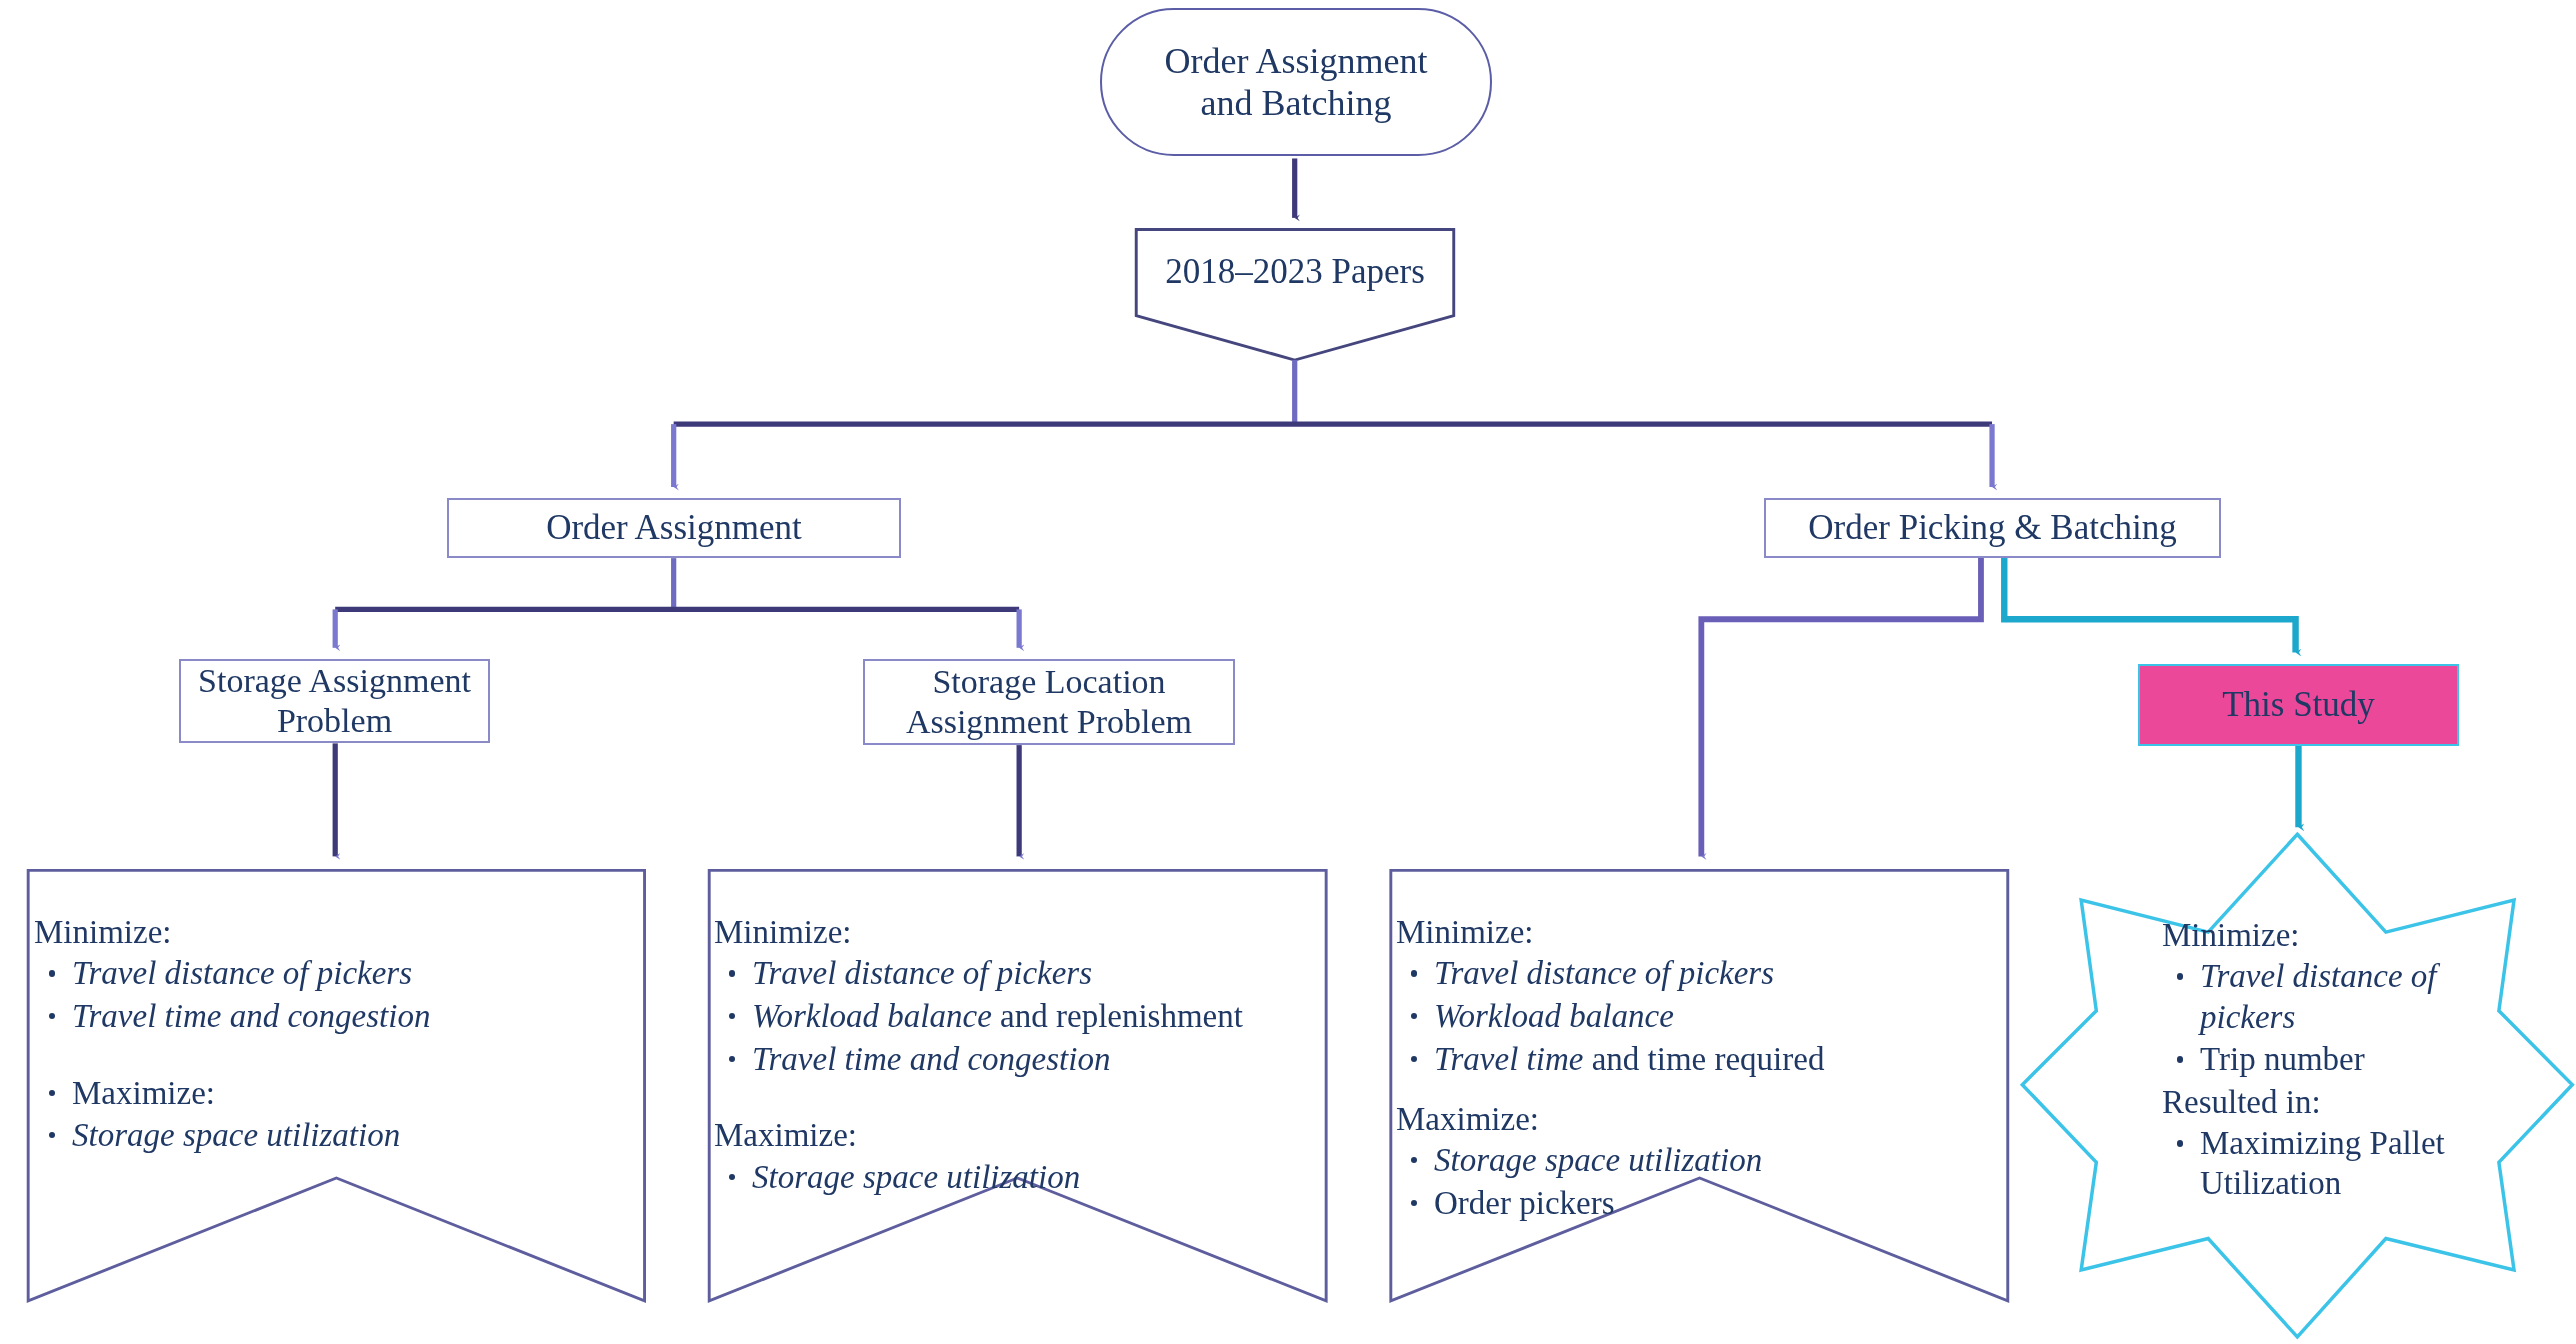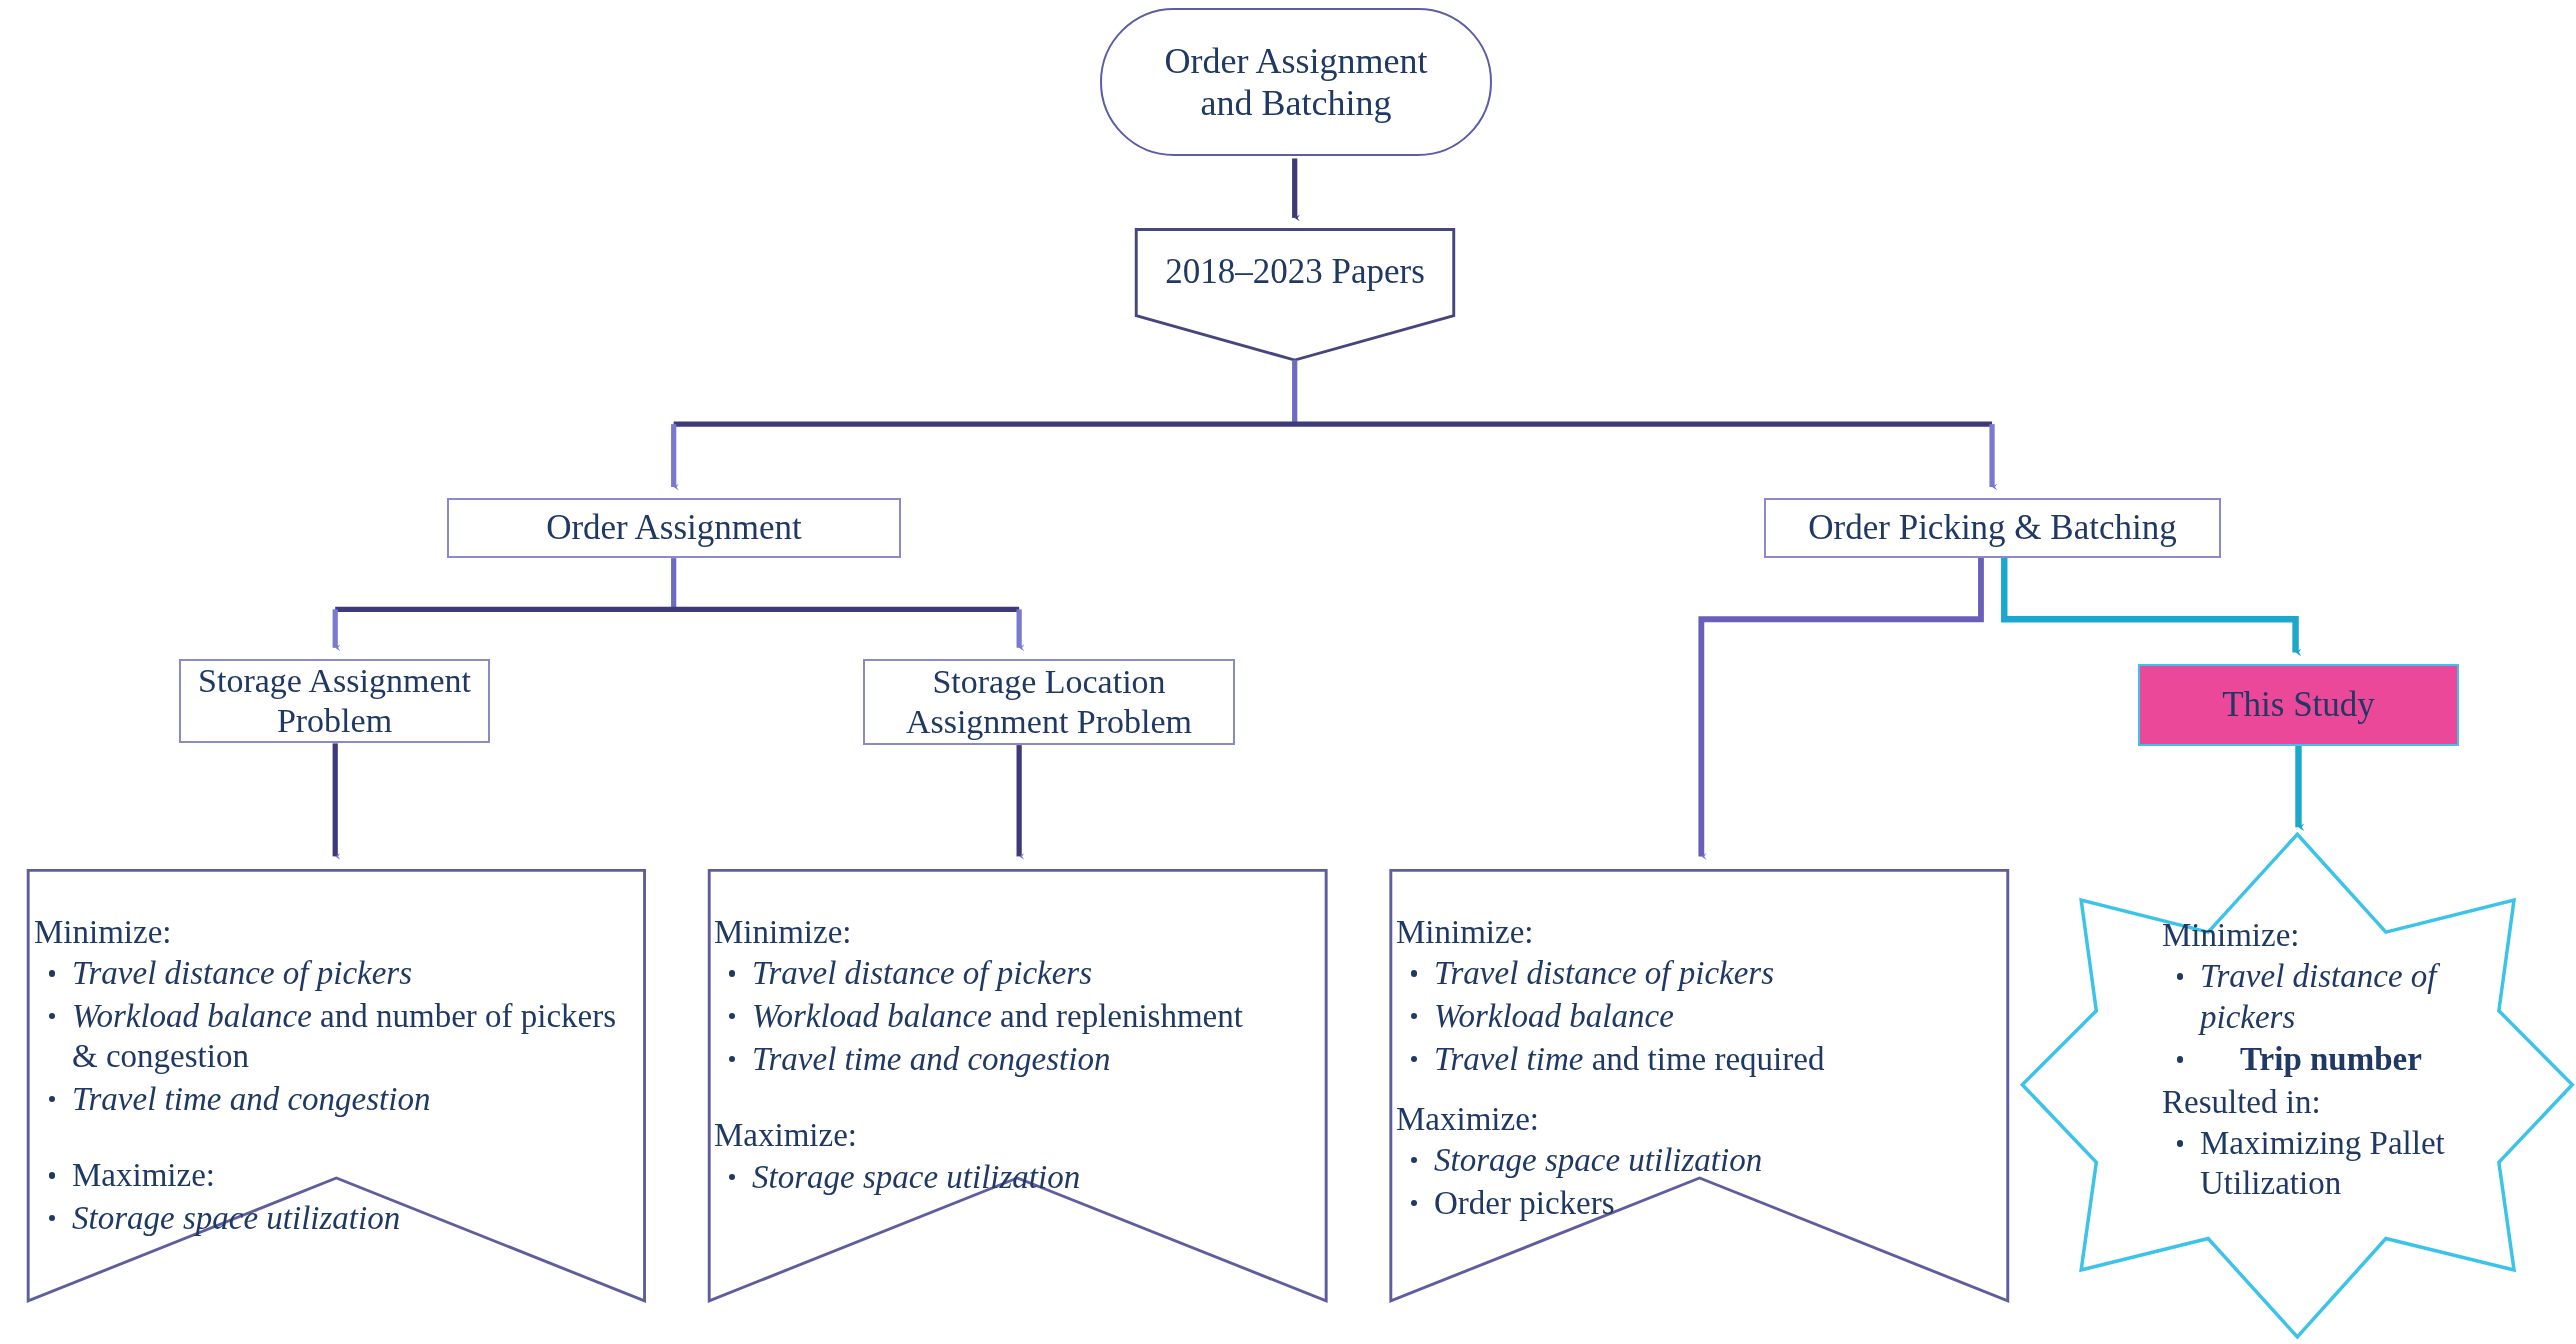--- a/index.html
+++ b/index.html
@@ -28,21 +28,21 @@
   #t-b1{left:34px;top:912px;width:600px;}
   #t-b2{left:714px;top:912px;width:606px;}
   #t-b3{left:1396px;top:912px;width:606px;}
   #t-b4{left:2162px;top:915px;width:303px;}
   .hdr{margin:0 0 1.2px 0;}
   ul.bl{list-style:none;margin:0;padding:0 0 0 38px;}
   ul.bl li{position:relative;margin:0 0 2.3px 0;}
   ul.bl li::before{content:"";position:absolute;left:-23px;top:17px;width:6.4px;height:6.4px;
                    border-radius:50%;background:#1F3864;}
   .it{font-style:italic;}
-  .bd{font-weight:bold;margin-left:40px;}
+  .bd{font-weight:normal;}
   .gap{height:34px;}
   .gap-sm{height:17.5px;}
 </style>
 </head>
 <body>
 
 <div id="stage">
 
   <svg id="svgwrap" viewBox="0 0 4421 2307">
     <defs>
@@ -149,21 +149,20 @@
   </div>
 
   <div class="node" id="n-this">
     <span>This Study</span>
   </div>
 
   <div class="banner-text" id="t-b1">
       <div class="hdr">Minimize:</div>
       <ul class="bl">
         <li><span class="it">Travel distance of pickers</span></li>
-        <li><span class="it">Workload balance</span><span class=""> and number of pickers &amp; congestion</span></li>
         <li><span class="it">Travel time and congestion</span></li>
       </ul>
       <div class="gap"></div>
       <ul class="bl">
         <li><span class="">Maximize:</span></li>
         <li><span class="it">Storage space utilization</span></li>
       </ul>
     </div>
   <div class="banner-text" id="t-b2">
       <div class="hdr">Minimize:</div>

